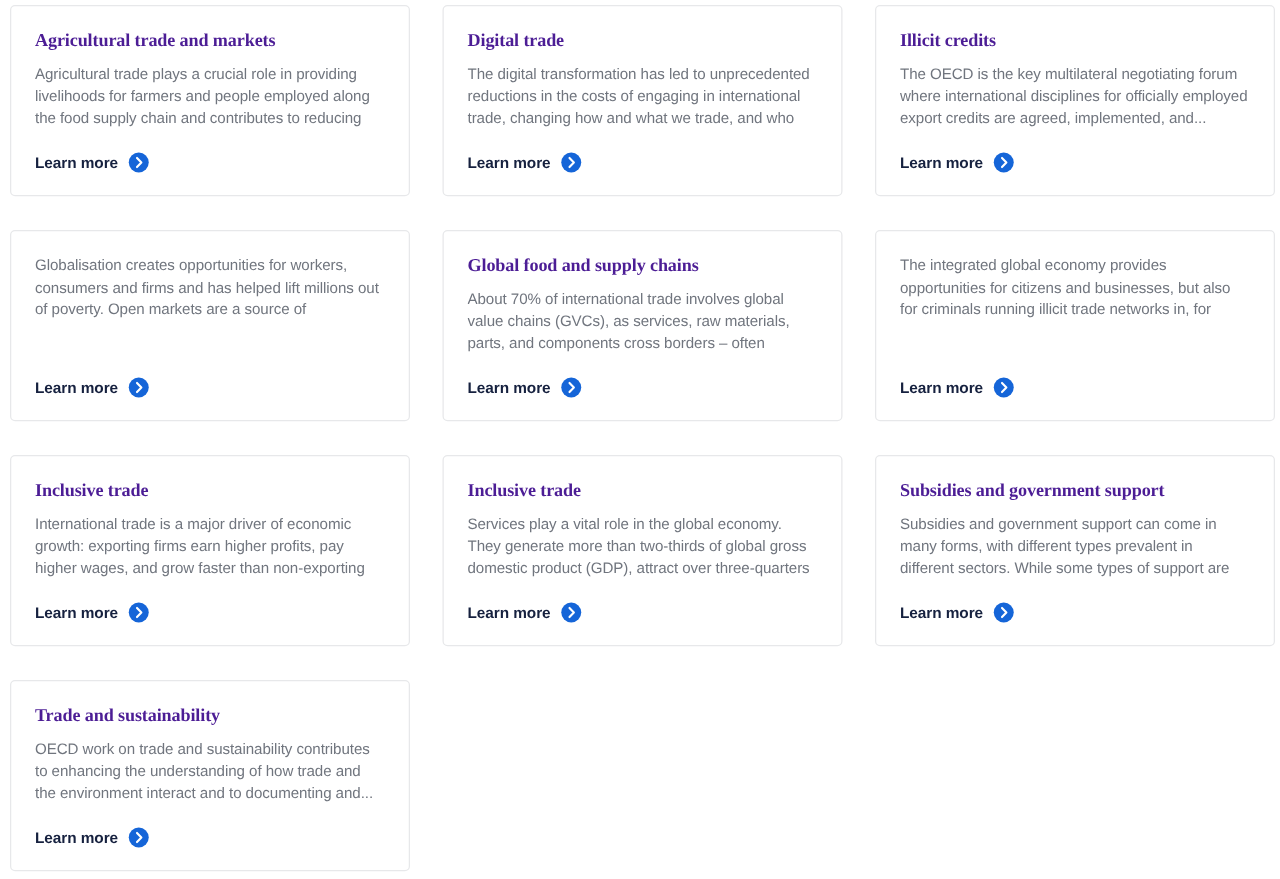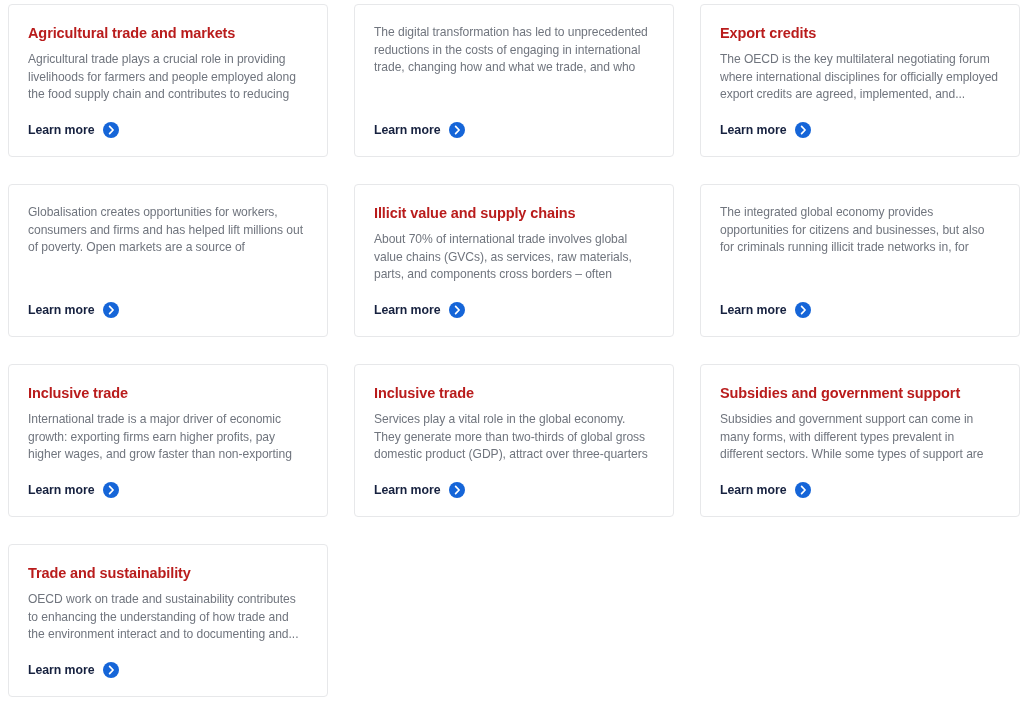--- a/index.html
+++ b/index.html
@@ -37,22 +37,23 @@
     padding: 19px 19px 0 19px;
     position: relative;
     overflow: hidden;
   }
 
   .card-title {
     margin: 0 0 9px 0;
     font-size: 14.5px;
     line-height: 1.25;
     font-weight: 700;
-    color: #b91c1c;
+    color: #4c1d95;
     letter-spacing: -0.1px;
+    font-family: Liberation Serif, serif;
   }
 
   .card-desc {
     margin: 0;
     font-size: 12.1px;
     line-height: 1.46;
     color: #70757e;
     font-weight: 400;
     letter-spacing: -0.05px;
     max-height: 54px;
@@ -103,32 +104,33 @@
     <a class="learn-more">
       <span class="learn-more-label">Learn more</span>
       <span class="arrow-circle">
         <svg width="16" height="16" viewBox="0 0 16 16" aria-hidden="true">
           <path d="M6.6 4.4 L10.1 8 L6.6 11.6" fill="none" stroke="#ffffff" stroke-width="1.7" stroke-linecap="round" stroke-linejoin="round"></path>
         </svg>
       </span>
     </a>
   </div>
     <div class="card">
+    <h3 class="card-title">Digital trade</h3>
     <p class="card-desc">The digital transformation has led to unprecedented reductions in the costs of engaging in international trade, changing how and what we trade, and who can...</p>
     <a class="learn-more">
       <span class="learn-more-label">Learn more</span>
       <span class="arrow-circle">
         <svg width="16" height="16" viewBox="0 0 16 16" aria-hidden="true">
           <path d="M6.6 4.4 L10.1 8 L6.6 11.6" fill="none" stroke="#ffffff" stroke-width="1.7" stroke-linecap="round" stroke-linejoin="round"></path>
         </svg>
       </span>
     </a>
   </div>
     <div class="card">
-    <h3 class="card-title">Export credits</h3>
+    <h3 class="card-title">Illicit credits</h3>
     <p class="card-desc">The OECD is the key multilateral negotiating forum where international disciplines for officially employed export credits are agreed, implemented, and...</p>
     <a class="learn-more">
       <span class="learn-more-label">Learn more</span>
       <span class="arrow-circle">
         <svg width="16" height="16" viewBox="0 0 16 16" aria-hidden="true">
           <path d="M6.6 4.4 L10.1 8 L6.6 11.6" fill="none" stroke="#ffffff" stroke-width="1.7" stroke-linecap="round" stroke-linejoin="round"></path>
         </svg>
       </span>
     </a>
   </div>
@@ -137,21 +139,21 @@
     <a class="learn-more">
       <span class="learn-more-label">Learn more</span>
       <span class="arrow-circle">
         <svg width="16" height="16" viewBox="0 0 16 16" aria-hidden="true">
           <path d="M6.6 4.4 L10.1 8 L6.6 11.6" fill="none" stroke="#ffffff" stroke-width="1.7" stroke-linecap="round" stroke-linejoin="round"></path>
         </svg>
       </span>
     </a>
   </div>
     <div class="card">
-    <h3 class="card-title">Illicit value and supply chains</h3>
+    <h3 class="card-title">Global food and supply chains</h3>
     <p class="card-desc">About 70% of international trade involves global value chains (GVCs), as services, raw materials, parts, and components cross borders – often numerous times. A...</p>
     <a class="learn-more">
       <span class="learn-more-label">Learn more</span>
       <span class="arrow-circle">
         <svg width="16" height="16" viewBox="0 0 16 16" aria-hidden="true">
           <path d="M6.6 4.4 L10.1 8 L6.6 11.6" fill="none" stroke="#ffffff" stroke-width="1.7" stroke-linecap="round" stroke-linejoin="round"></path>
         </svg>
       </span>
     </a>
   </div>

